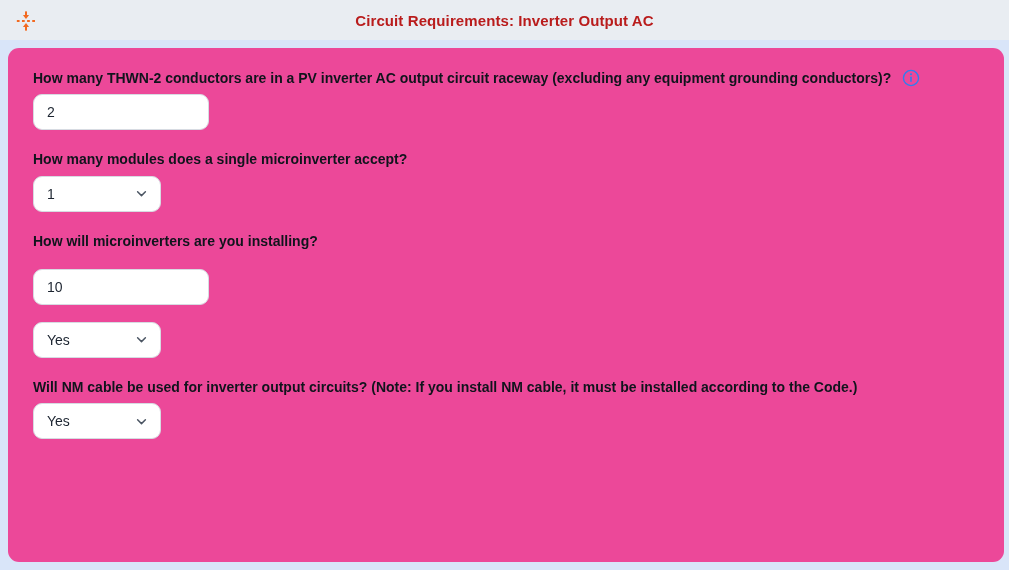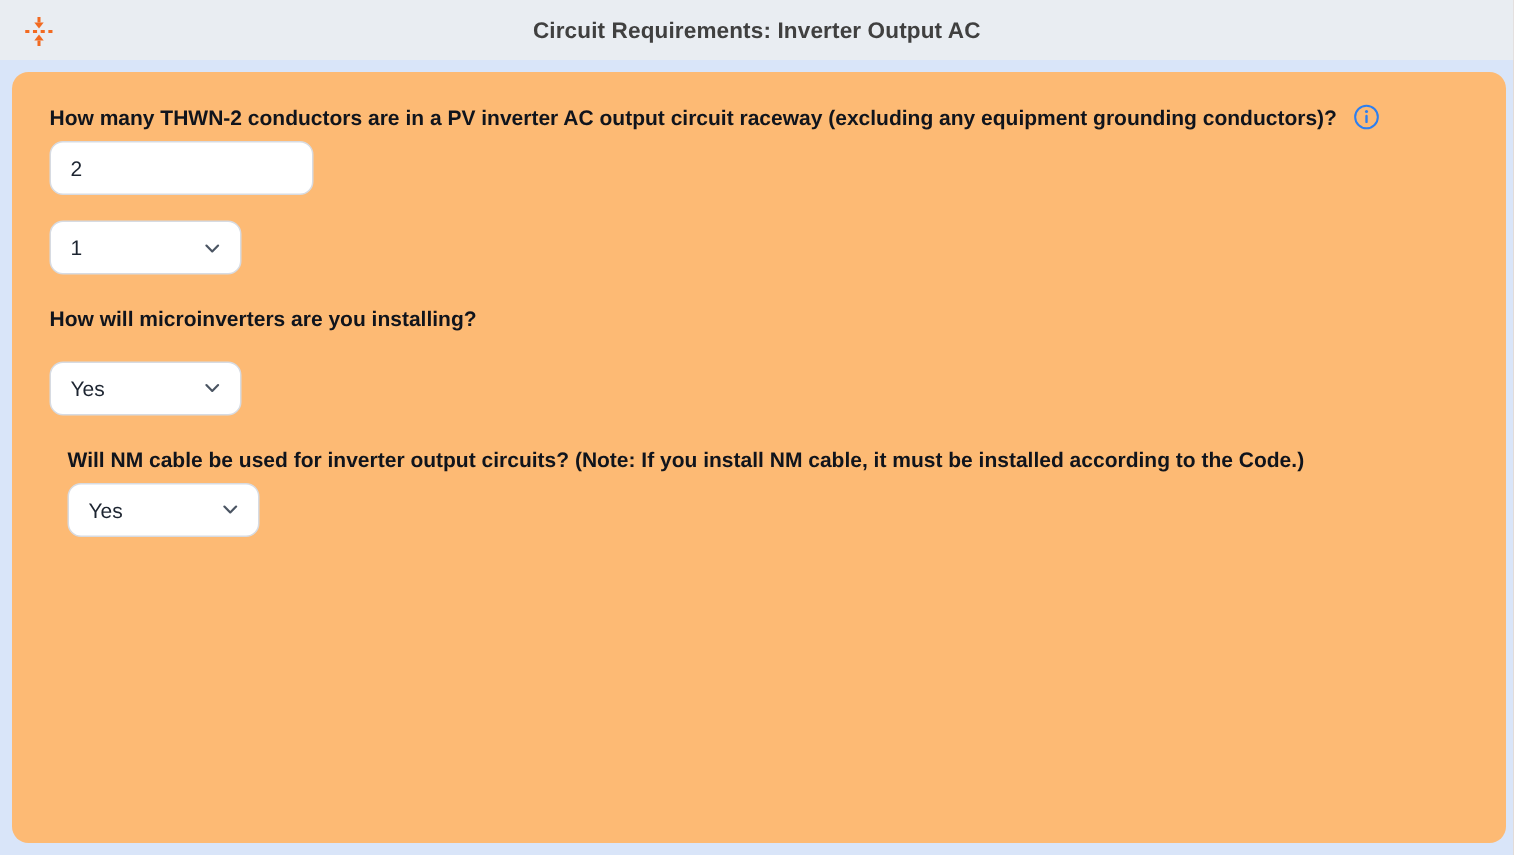--- a/index.html
+++ b/index.html
@@ -24,34 +24,34 @@
     display: flex; align-items: center; justify-content: center;
     cursor: pointer;
     background: transparent;
     border: none;
   }
   .header-title {
     width: 100%;
     text-align: center;
     font-size: 15px;
     font-weight: 700;
-    color: #404040;
+    color: #b91c1c;
     letter-spacing: 0.1px;
   }
   
   .panel {
     margin: 8px 5px 0 8px;
     height: 514px;
-    background: #fdba74;
+    background: #ec4899;
     border-radius: 11px;
     padding: 18px 35px 12px 25px;
   }
   
   .field { margin-bottom: 17px; }
-  .field:last-child { margin-bottom: 0; margin-left: 12px; }
+  .field:last-child { margin-bottom: 0; }
   .field-label {
     display: block;
     font-size: 14px;
     font-weight: 700;
     color: #10141c;
     line-height: 22px;
     margin-bottom: 5px;
     max-width: 941px;
   }
   .label-text { vertical-align: middle; }
@@ -116,37 +116,41 @@
           <circle cx="10" cy="10" r="8.4" fill="none" stroke="#2d7ff0" stroke-width="1.5"></circle>
           <circle cx="10" cy="5.9" r="1.15" fill="#2d7ff0"></circle>
           <rect x="9.12" y="8.3" width="1.76" height="6.2" rx="0.88" fill="#2d7ff0"></rect>
         </svg>
       </span>
     </span>
     <input class="text-input" type="text" value="2" style="">
   </div>
 
   <div class="field">
+    <span class="field-label">
+      <span class="label-text">How many modules does a single microinverter accept?</span>
+    </span>
     <div class="select-box" role="combobox">
       <span>1</span>
       <span class="chevron-wrap">
         <svg viewBox="0 0 16 16" width="13" height="13" aria-hidden="true">
           <path d="M3.2 5.8 L8 10.6 L12.8 5.8" fill="none" stroke="#4b5563" stroke-width="1.8" stroke-linecap="round" stroke-linejoin="round"></path>
         </svg>
       </span>
     </div>
   </div>
 
   <div class="field">
     <span class="field-label">
       <span class="label-text">How will microinverters are you installing?</span>
     </span>
   </div>
 
   <div class="field">
+    <input class="text-input" type="text" value="10" style="">
   </div>
 
   <div class="field">
     <div class="select-box" role="combobox">
       <span>Yes</span>
       <span class="chevron-wrap">
         <svg viewBox="0 0 16 16" width="13" height="13" aria-hidden="true">
           <path d="M3.2 5.8 L8 10.6 L12.8 5.8" fill="none" stroke="#4b5563" stroke-width="1.8" stroke-linecap="round" stroke-linejoin="round"></path>
         </svg>
       </span>

